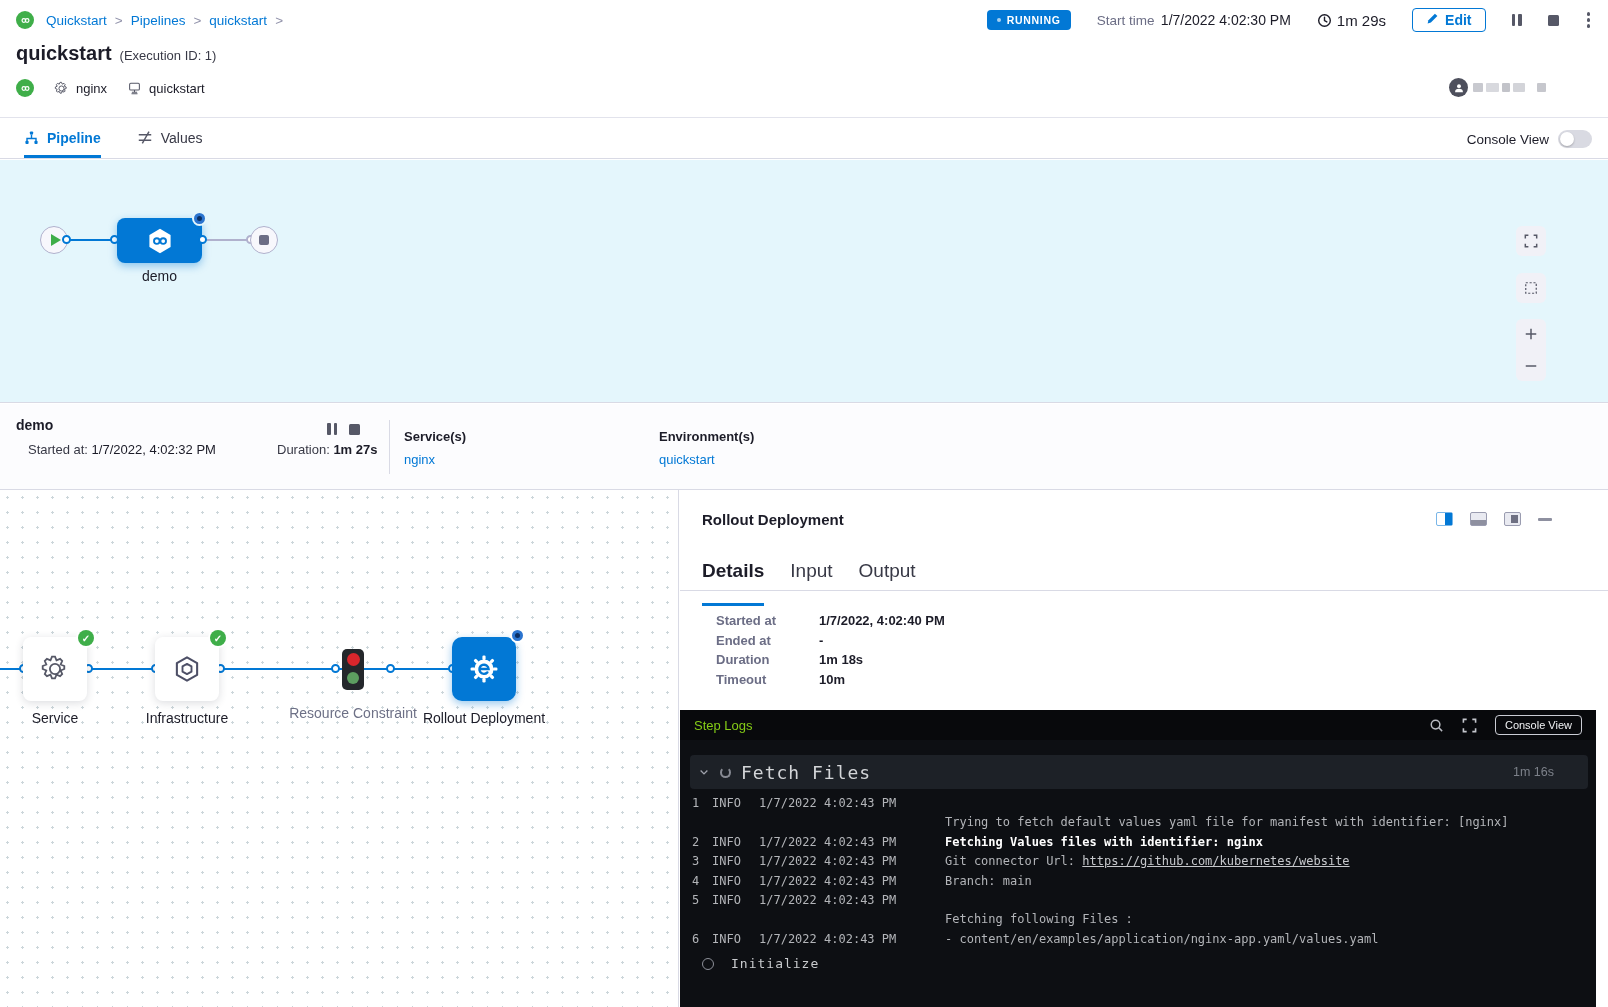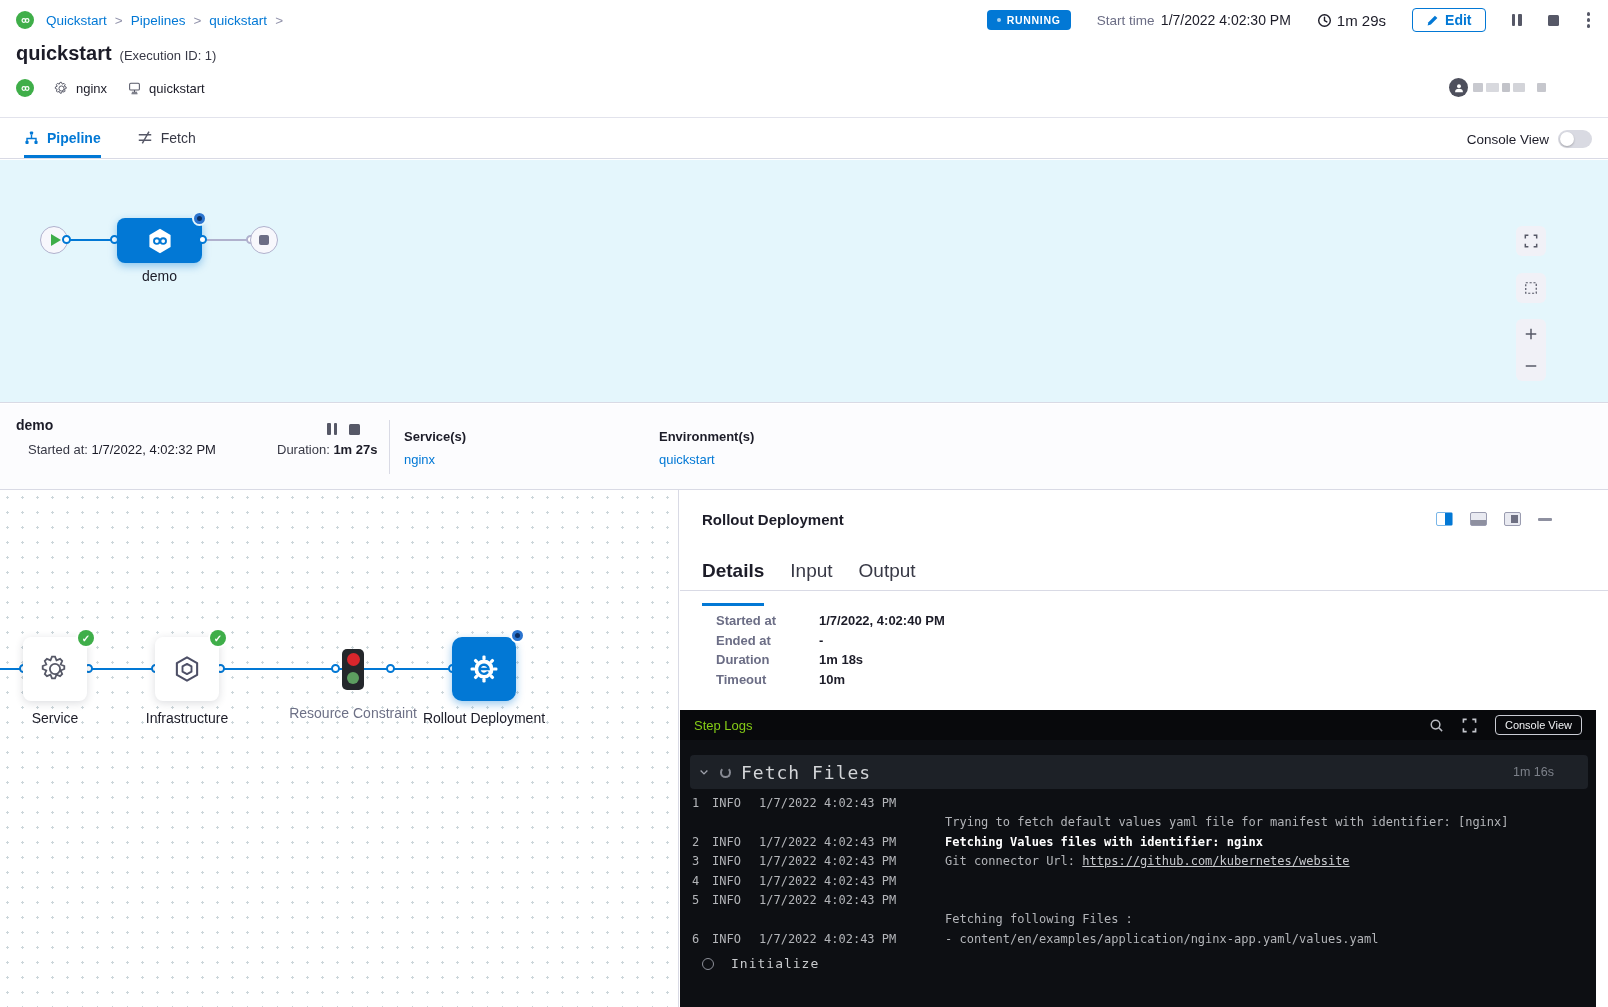--- a/index.html
+++ b/index.html
@@ -13,21 +13,21 @@
   .crumbs { display:flex; align-items:center; gap:8px; font-size:13.5px; }
   .crumb-link { color:#0278d5; text-decoration:none; cursor:pointer; }
   .crumb-sep { color:#9293ab; }
   .green-dot-icon { width:18px; height:18px; border-radius:50%; background:#3fae49; display:flex; align-items:center; justify-content:center; margin-right:4px; }
   .topbar-right { display:flex; align-items:center; gap:26px; }
   .badge-running { display:flex; align-items:center; gap:6px; background:#0278d5; color:#fff; font-size:10.5px; font-weight:bold; letter-spacing:.7px; padding:4px 10px; border-radius:4px; }
   .badge-running .dot { width:4px; height:4px; border-radius:50%; background:rgba(255,255,255,.65); }
   .start-label { color:#6b6d85; font-size:13.5px; margin-right:2px; }
   .start-value { color:#1c1c28; font-size:14px; }
   .elapsed { display:flex; align-items:center; gap:5px; font-size:15px; color:#1c1c28; }
-  .btn-edit { display:flex; align-items:center; gap:6px; border:1.5px solid #0278d5; color:#0278d5; background:#fff; font-size:14px; font-weight:bold; padding:3px 13px; border-radius:4px; cursor:pointer; font-family:inherit; }
+  .btn-edit { display:flex; align-items:flex-start; gap:6px; border:1.5px solid #0278d5; color:#0278d5; background:#fff; font-size:14px; font-weight:bold; padding:3px 13px; border-radius:4px; cursor:pointer; font-family:inherit; }
   .ico-pause { display:inline-flex; gap:3px; cursor:pointer; }
   .ico-pause i { width:3.5px; height:12px; background:#565867; border-radius:1px; }
   .ico-stop { width:11px; height:11px; background:#565867; border-radius:1.5px; cursor:pointer; }
   .ico-kebab { display:inline-flex; flex-direction:column; gap:2.5px; cursor:pointer; padding:2px; }
   .ico-kebab i { width:3.5px; height:3.5px; border-radius:50%; background:#565867; }
   
   .title-row { position:absolute; top:42px; left:16px; display:flex; align-items:baseline; gap:8px; }
   .page-title { font-size:20px; font-weight:bold; color:#1c1c28; }
   .exec-id { font-size:13px; color:#383946; }
   .meta-row { position:absolute; top:79px; left:16px; display:flex; align-items:center; gap:20px; }
@@ -222,21 +222,21 @@
           <rect x="1.5" y="11.5" width="3.4" height="3.4" rx="1" fill="#0278d5"></rect>
           <rect x="11.1" y="11.5" width="3.4" height="3.4" rx="1" fill="#0278d5"></rect>
         </svg>
       <span>Pipeline</span>
     </div>
     <div class="tab idle">
       <svg width="16" height="15" viewBox="0 0 18 16">
           <path d="M2 5 H16 M2 11 H16" stroke="#565867" stroke-width="1.6" fill="none"></path>
           <path d="M13.5 1.5 L6 14.5" stroke="#565867" stroke-width="1.6"></path>
         </svg>
-      <span>Fetch</span>
+      <span>Values</span>
     </div>
     <div class="consoleview-toggle">
       <span>Console View</span>
       <span class="toggle">
           <span class="knob"></span>
         </span>
     </div>
   </div>
 
   <div class="canvas">
@@ -424,21 +424,21 @@
           <span class="ring"></span>
           <span class="name">Fetch Files</span>
           <span class="dur">1m 16s</span>
         </div>
 
         <div class="logs">
           <div class="log-row"><span>1</span><span>INFO</span><span>1/7/2022 4:02:43 PM</span><span class="msg"></span></div>
           <div class="log-row"><span></span><span></span><span></span><span class="msg">Trying to fetch default values yaml file for manifest with identifier: [nginx]</span></div>
           <div class="log-row bold"><span>2</span><span>INFO</span><span>1/7/2022 4:02:43 PM</span><span class="msg">Fetching Values files with identifier: nginx</span></div>
           <div class="log-row"><span>3</span><span>INFO</span><span>1/7/2022 4:02:43 PM</span><span class="msg"><span>Git connector Url: </span><span class="log-link">https://github.com/kubernetes/website</span></span></div>
-          <div class="log-row"><span>4</span><span>INFO</span><span>1/7/2022 4:02:43 PM</span></div>
+          <div class="log-row"><span>4</span><span>INFO</span><span>1/7/2022 4:02:43 PM</span><span class="msg">Branch: main</span></div>
           <div class="log-row"><span>5</span><span>INFO</span><span>1/7/2022 4:02:43 PM</span><span class="msg"></span></div>
           <div class="log-row"><span></span><span></span><span></span><span class="msg">Fetching following Files :</span></div>
           <div class="log-row"><span>6</span><span>INFO</span><span>1/7/2022 4:02:43 PM</span><span class="msg">- content/en/examples/application/nginx-app.yaml/values.yaml</span></div>
         </div>
 
         <div class="init-row">
           <span class="init-ring"></span>
           <span class="init-name">Initialize</span>
         </div>
       </div>

